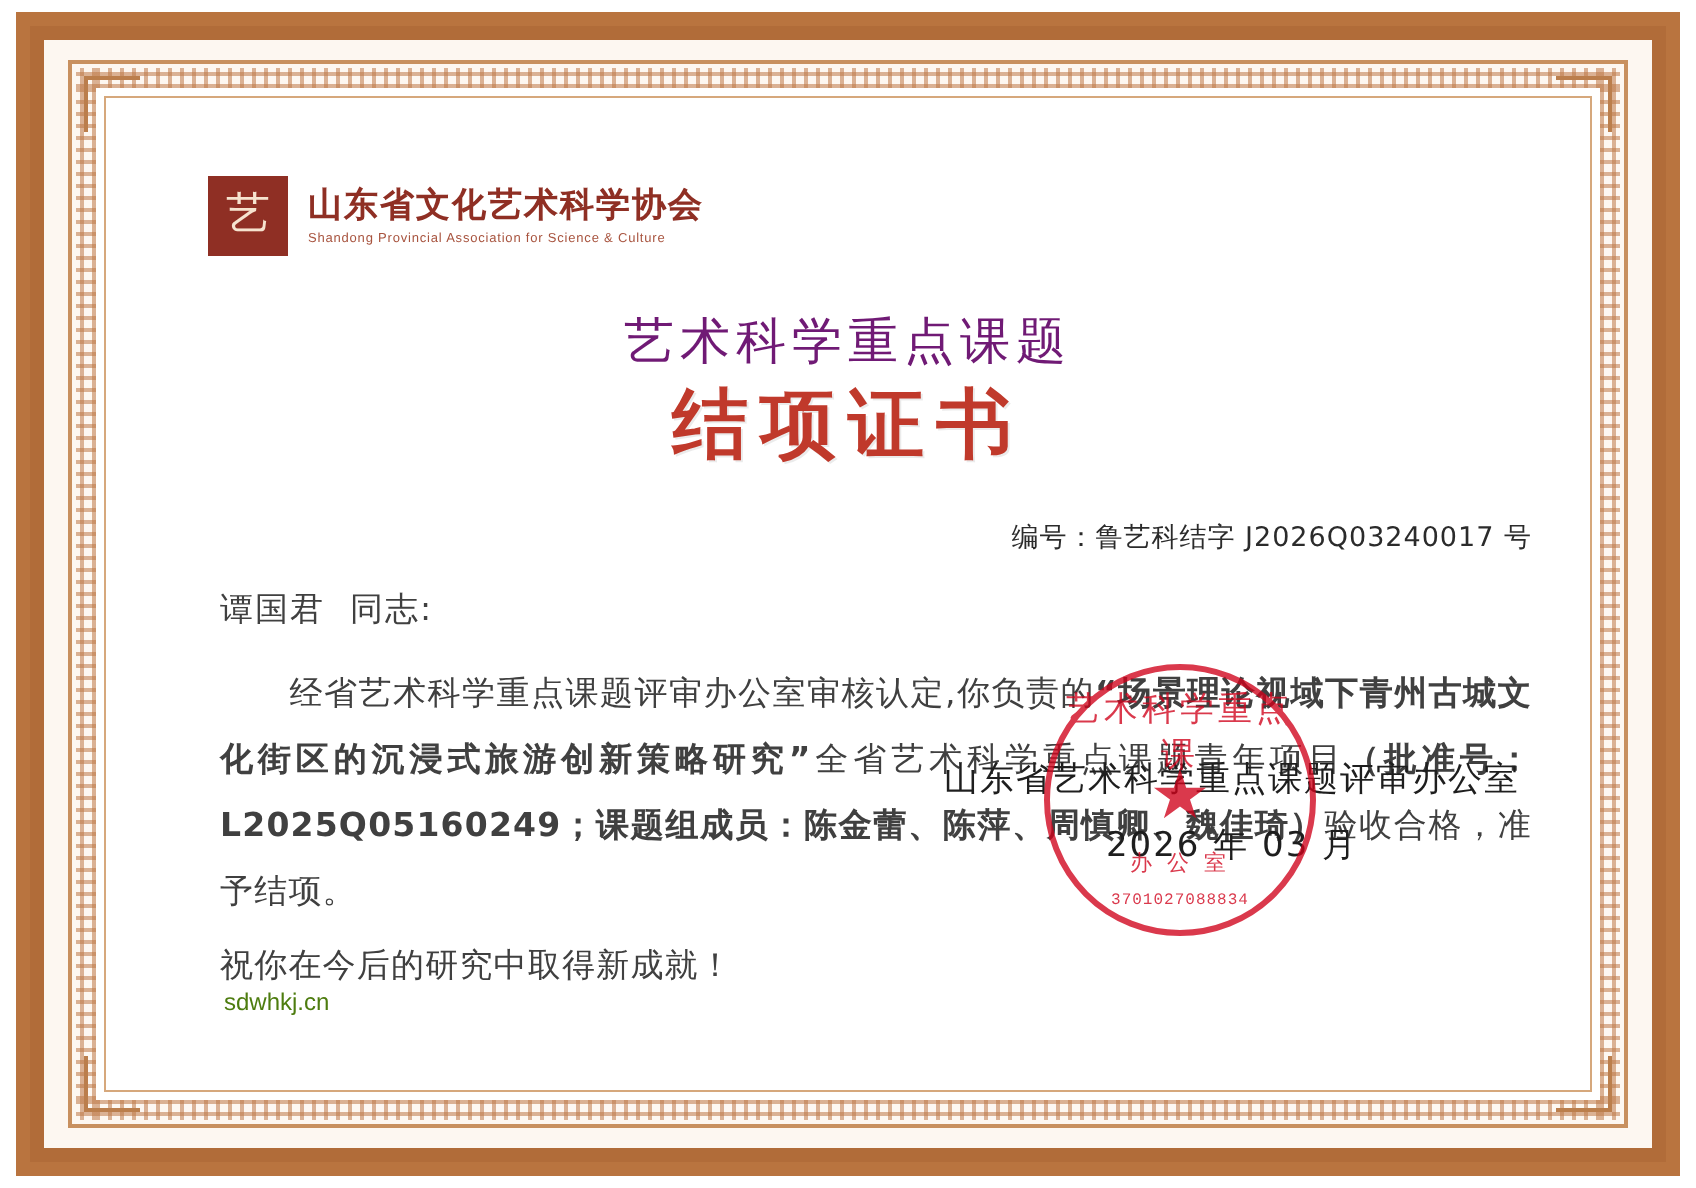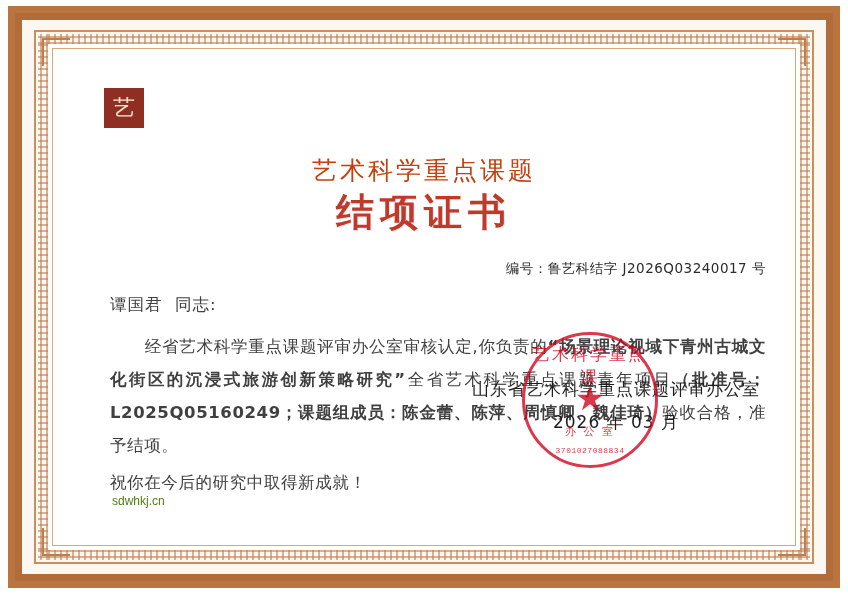--- a/index.html
+++ b/index.html
@@ -143,21 +143,21 @@
     color: #a8543f;
     letter-spacing: 0.4px;
     margin-top: 2px;
   }
 
   
   .title-sub {
     text-align: center;
     font-family: Liberation Mono, monospace;
     font-size: 25px;
-    color: #c2410c;
+    color: #701a75;
     letter-spacing: 3px;
     margin-top: 26px;
   }
   .title-main {
     text-align: center;
     font-family: "DejaVu Sans", sans-serif;
     font-size: 38px;
     font-weight: bold;
     color: #c0392b;
     letter-spacing: 6px;
@@ -297,20 +297,24 @@
 
     <div class="corner tl"></div>
     <div class="corner tr"></div>
     <div class="corner bl"></div>
     <div class="corner br"></div>
 
     <div class="content">
 
       <div class="logo-row">
         <div class="logo-seal">艺</div>
+        <div class="logo-text">
+          <div class="logo-cn">山东省文化艺术科学协会</div>
+          <div class="logo-en">Shandong Provincial Association for Science &amp; Culture</div>
+        </div>
       </div>
 
       <div class="title-sub">艺术科学重点课题</div>
       <div class="title-main">结项证书</div>
 
       <div class="serial">
         <span>编号：</span><span>鲁艺科结字 J2026Q03240017 号</span>
       </div>
 
       <div class="body-block">

